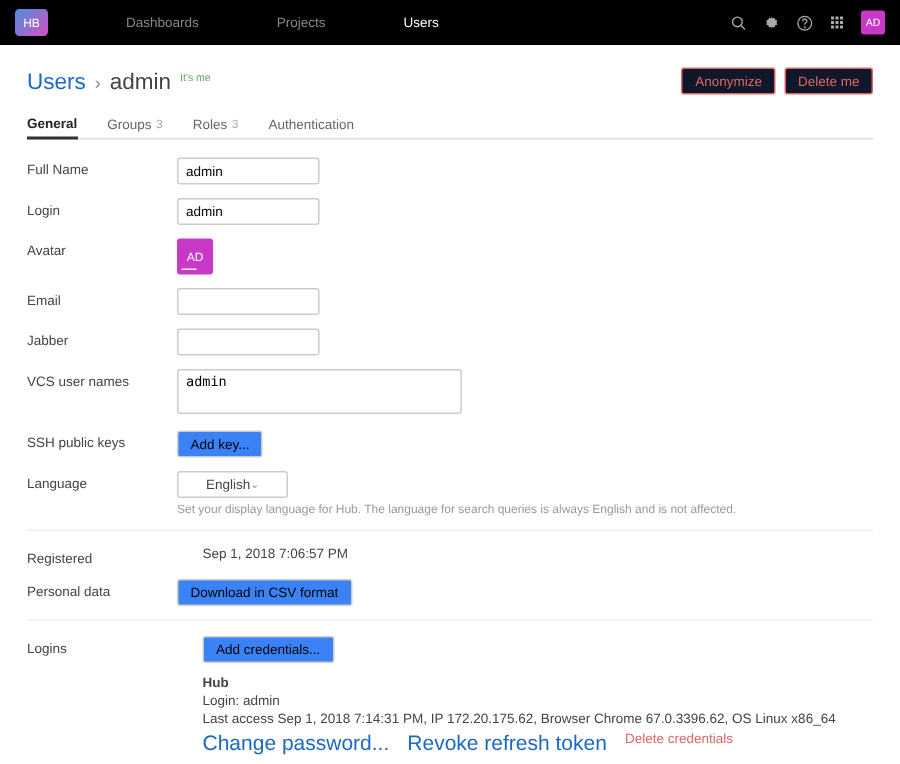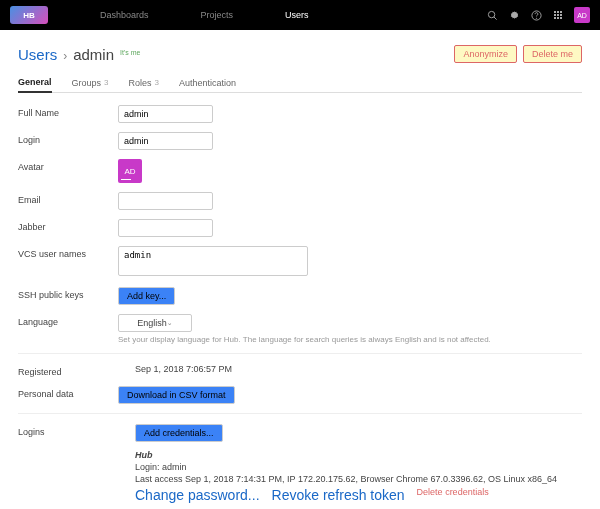--- a/index.html
+++ b/index.html
@@ -1,53 +1,53 @@
 <!DOCTYPE html>
 <html><head>
 <meta charset="utf-8">
 <style>
   * { box-sizing: border-box; margin: 0; padding: 0; }
   body { font-family: -apple-system, BlinkMacSystemFont, "Segoe UI", Arial, sans-serif; font-size: 10px; color: #333; background: #fff; width: 600px; }
   .topbar { background: #000; height: 30px; display: flex; align-items: center; padding: 0 10px; justify-content: space-between; }
   .topbar-left { display: flex; align-items: center; gap: 12px; }
-  .logo { width: 38px; height: 18px; border-radius: 3px; background: linear-gradient(135deg, #4a90e2 0%, #d64fbb 100%); display:flex; align-items:center; justify-content:center; color:#fff; font-size:8px; font-weight:bold;text-align:center;}
+  .logo { width: 22px; height: 18px; border-radius: 3px; background: linear-gradient(135deg, #4a90e2 0%, #d64fbb 100%); display:flex; align-items:center; justify-content:center; color:#fff; font-size:8px; font-weight:normal;text-align:center;}
   .nav-item { color: #888; font-size: 9px; cursor:pointer;padding-left:40px; }
   .nav-item.active { color: #fff; }
   .topbar-right { display: flex; align-items: center; gap: 10px; }
   .top-icon { width: 12px; height: 12px; display:flex; align-items:center; justify-content:center; color:#aaa; font-size:10px; cursor:pointer;}
   .top-avatar { width: 16px; height: 16px; background: #c839c8; color:#fff; font-size:7px; display:flex; align-items:center; justify-content:center; border-radius:2px;}
 
   .page { padding: 15px 18px; }
   .page-header { display:flex; justify-content:space-between; align-items:center; margin-bottom:10px;}
   .title-group { display:flex; align-items:baseline; gap:6px;}
   .title-users { color:#1a68c7; font-size:15px; font-weight:500;}
   .title-sep { color:#888; font-size:12px;}
   .title-name { color:#444; font-size:15px; font-weight:400;}
   .its-me { color:#5fa85f; font-size:7px; position:relative; top:-5px;}
   .header-actions { display:flex; gap:6px;}
-  .btn-outline { border:1px solid #d66; color:#d66; background:#fef9c3; padding:3px 8px; font-size:9px; border-radius:2px; cursor:pointer;}
+  .btn-outline { border:1px solid #d66; color:#d66; background:#0f172a; padding:3px 8px; font-size:9px; border-radius:2px; cursor:pointer;}
 
   .tabs { display:flex; gap:20px; border-bottom:1px solid #ddd; margin-bottom:12px;}
   .tab { padding:4px 0; font-size:9px; color:#666; cursor:pointer; display:flex; gap:3px; align-items:center;}
   .tab.active { color:#222; font-weight:600; border-bottom:2px solid #333; margin-bottom:-1px;}
   .tab-count { color:#aaa; font-size:8px;}
 
   .form-row { display:flex; margin-bottom:9px; align-items:flex-start;}
   .form-row.sep { border-top:1px solid #eee; padding-top:10px; margin-top:4px;gap:17px;}
   .form-label { width:100px; flex-shrink:0; font-size:9px; color:#444; padding-top:3px;}
   .form-value { flex:1; font-size:9px; color:#444;}
   .input { border:1px solid #ccc; padding:3px 5px; font-size:9px; width:95px; border-radius:2px;}
   .textarea { border:1px solid #ccc; padding:3px 5px; font-size:9px; width:190px; height:30px; border-radius:2px; resize:none;}
   .select { border:1px solid #ccc; padding:3px 5px; font-size:9px; width:74px; border-radius:2px; display:flex; justify-content:center; align-items:center; cursor:pointer;}
   .hint { color:#999; font-size:8px; margin-top:3px;}
   .btn-small { border:1px solid #ccc; background:#3b82f6; padding:3px 8px; font-size:9px; border-radius:2px; cursor:pointer;}
   .avatar-box { width:24px; height:24px; background:#c839c8; color:#fff; font-size:8px; display:flex; align-items:center; justify-content:center; border-radius:2px; position:relative;}
   .avatar-box:after{content:""; position:absolute; bottom:3px; left:3px; width:10px; height:1px; background:#fff;}
   .cred-block { margin-bottom:6px;}
-  .cred-title { font-weight:600; font-size:9px;font-style:italic;}
+  .cred-title { font-weight:600; font-size:9px;}
   .cred-line { font-size:9px; color:#444; margin-top:2px;}
   .cred-actions { margin-top:3px; display:flex; gap:12px;}
   .link { color:#1a68c7; font-size:14px; cursor:pointer;}
   .link-danger { color:#d66; font-size:9px; cursor:pointer;}
   .chev { font-size:7px; color:#888;}
   .grid-icon { display:grid; grid-template-columns:repeat(3,2px); grid-template-rows:repeat(3,2px); gap:1px;}
   .grid-icon span{background:#aaa; width:2px; height:2px;}
 </style>
 </head>
 <body>

